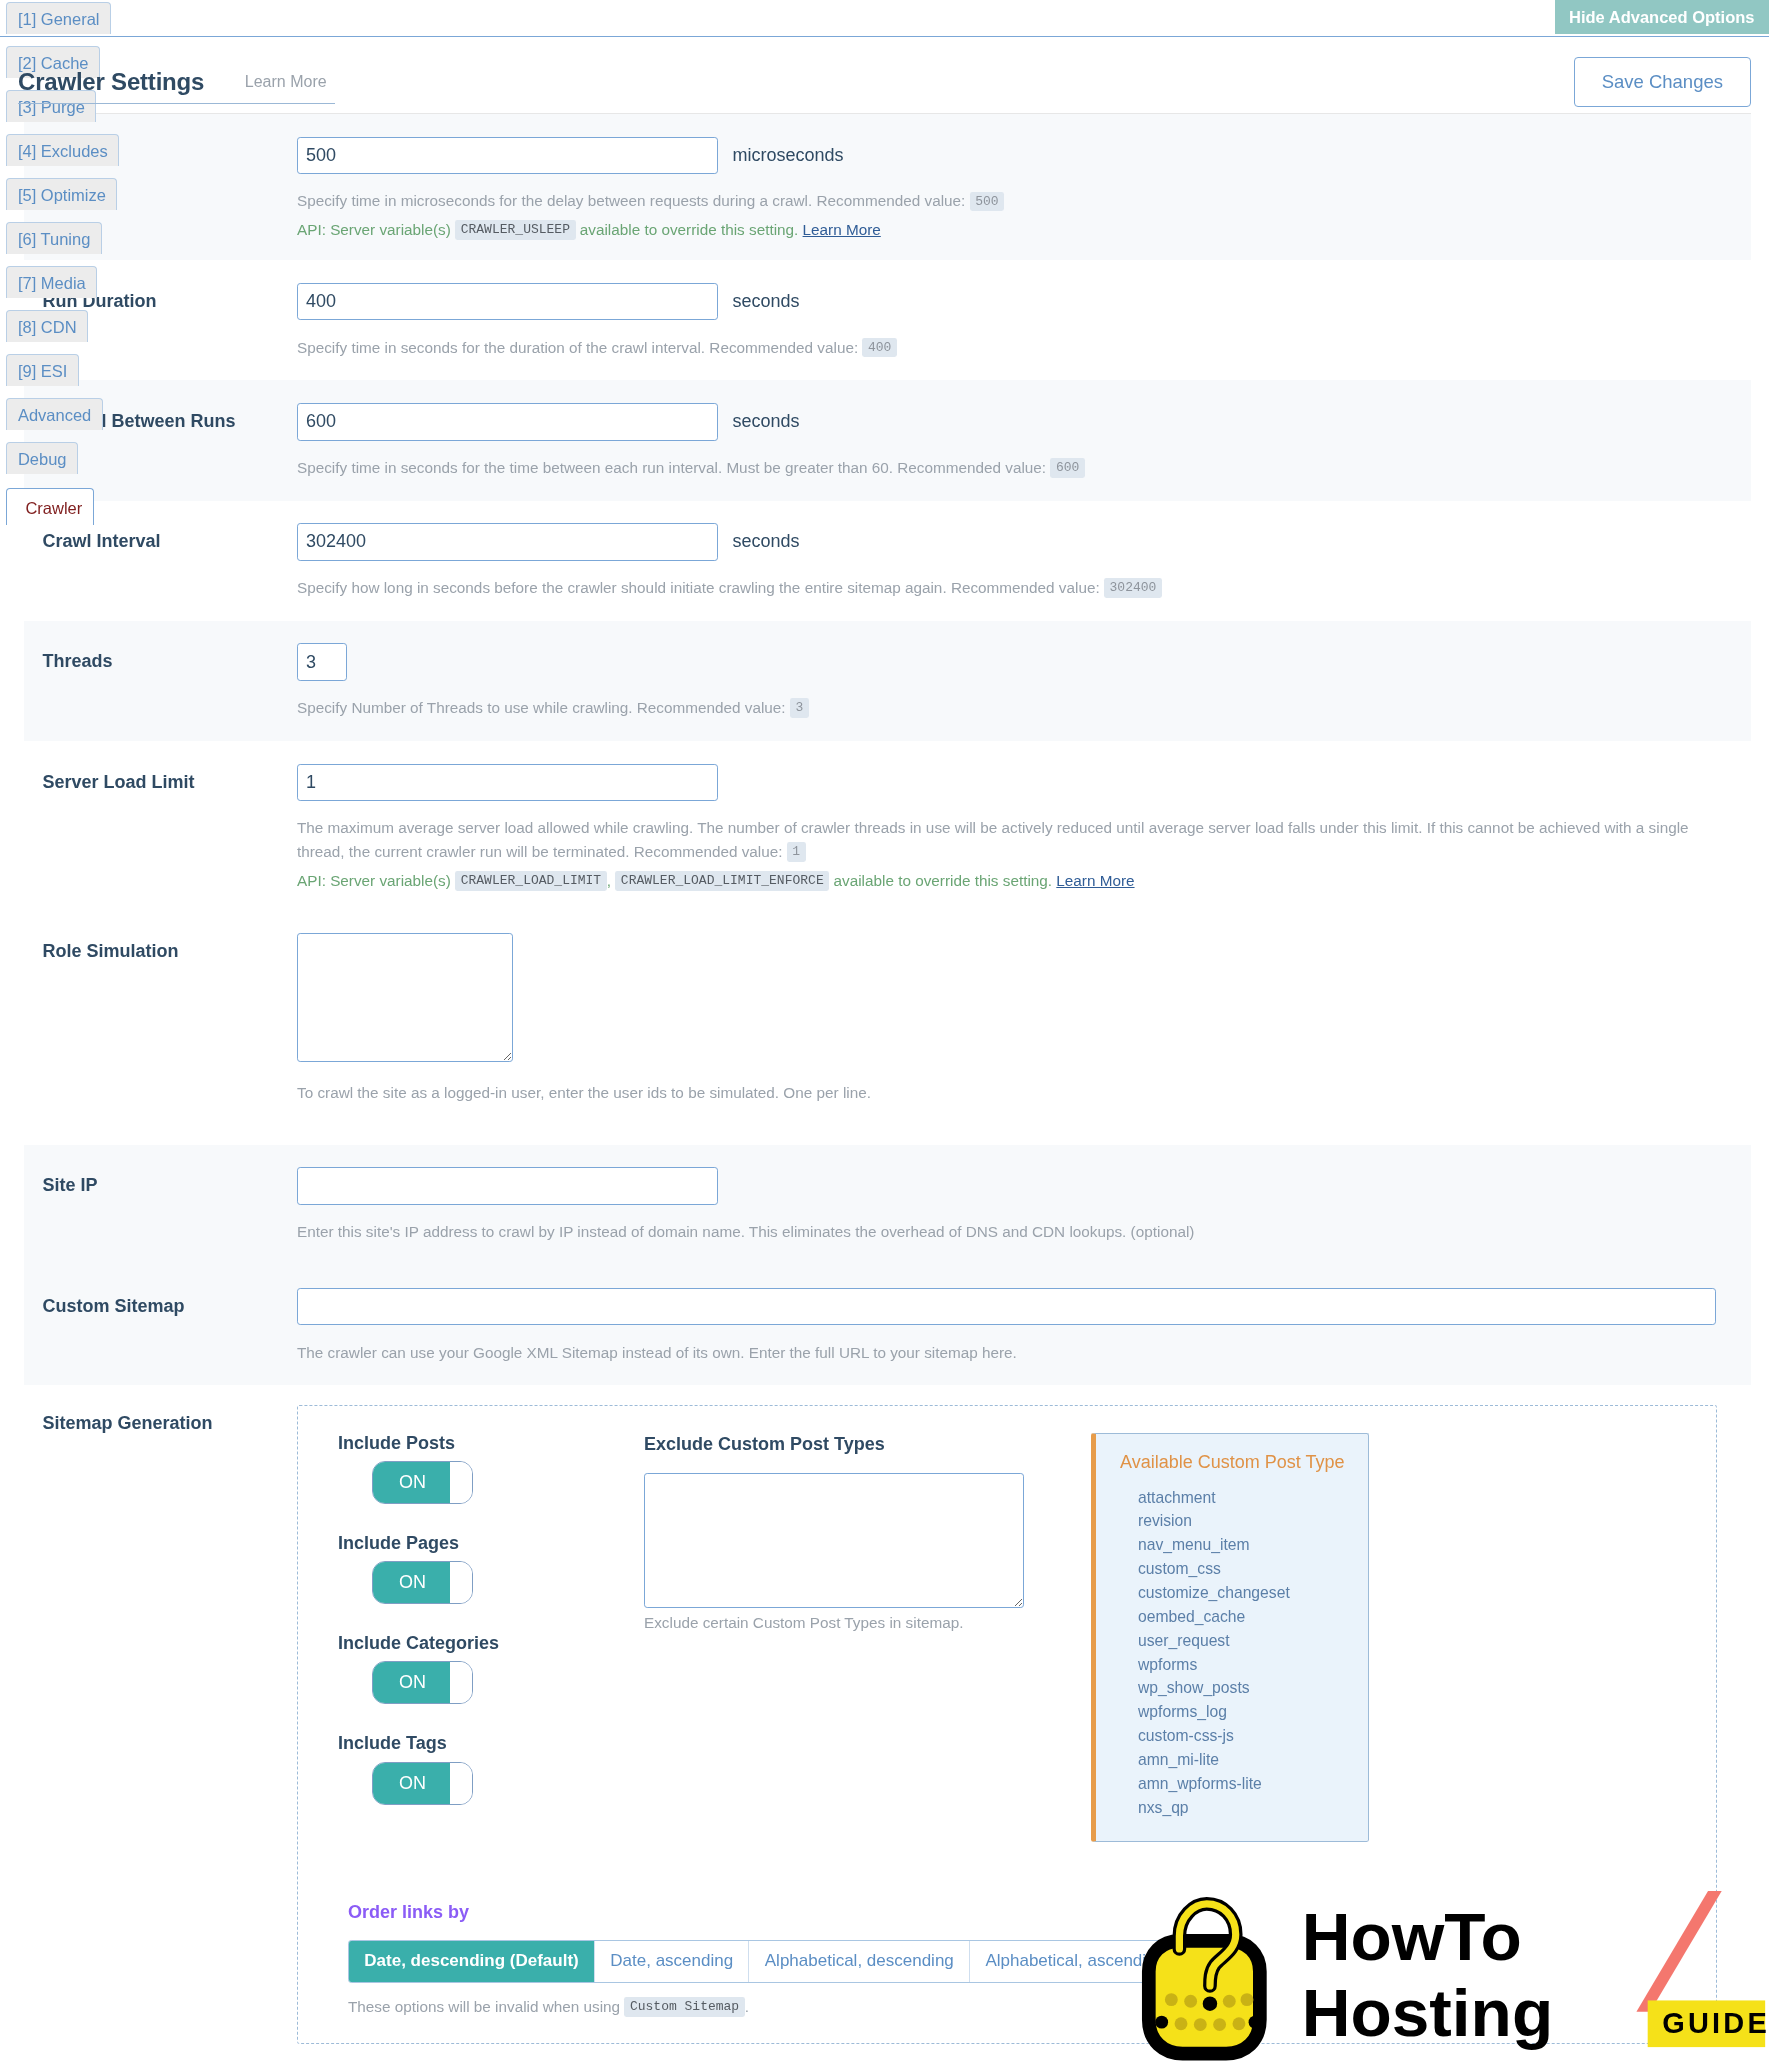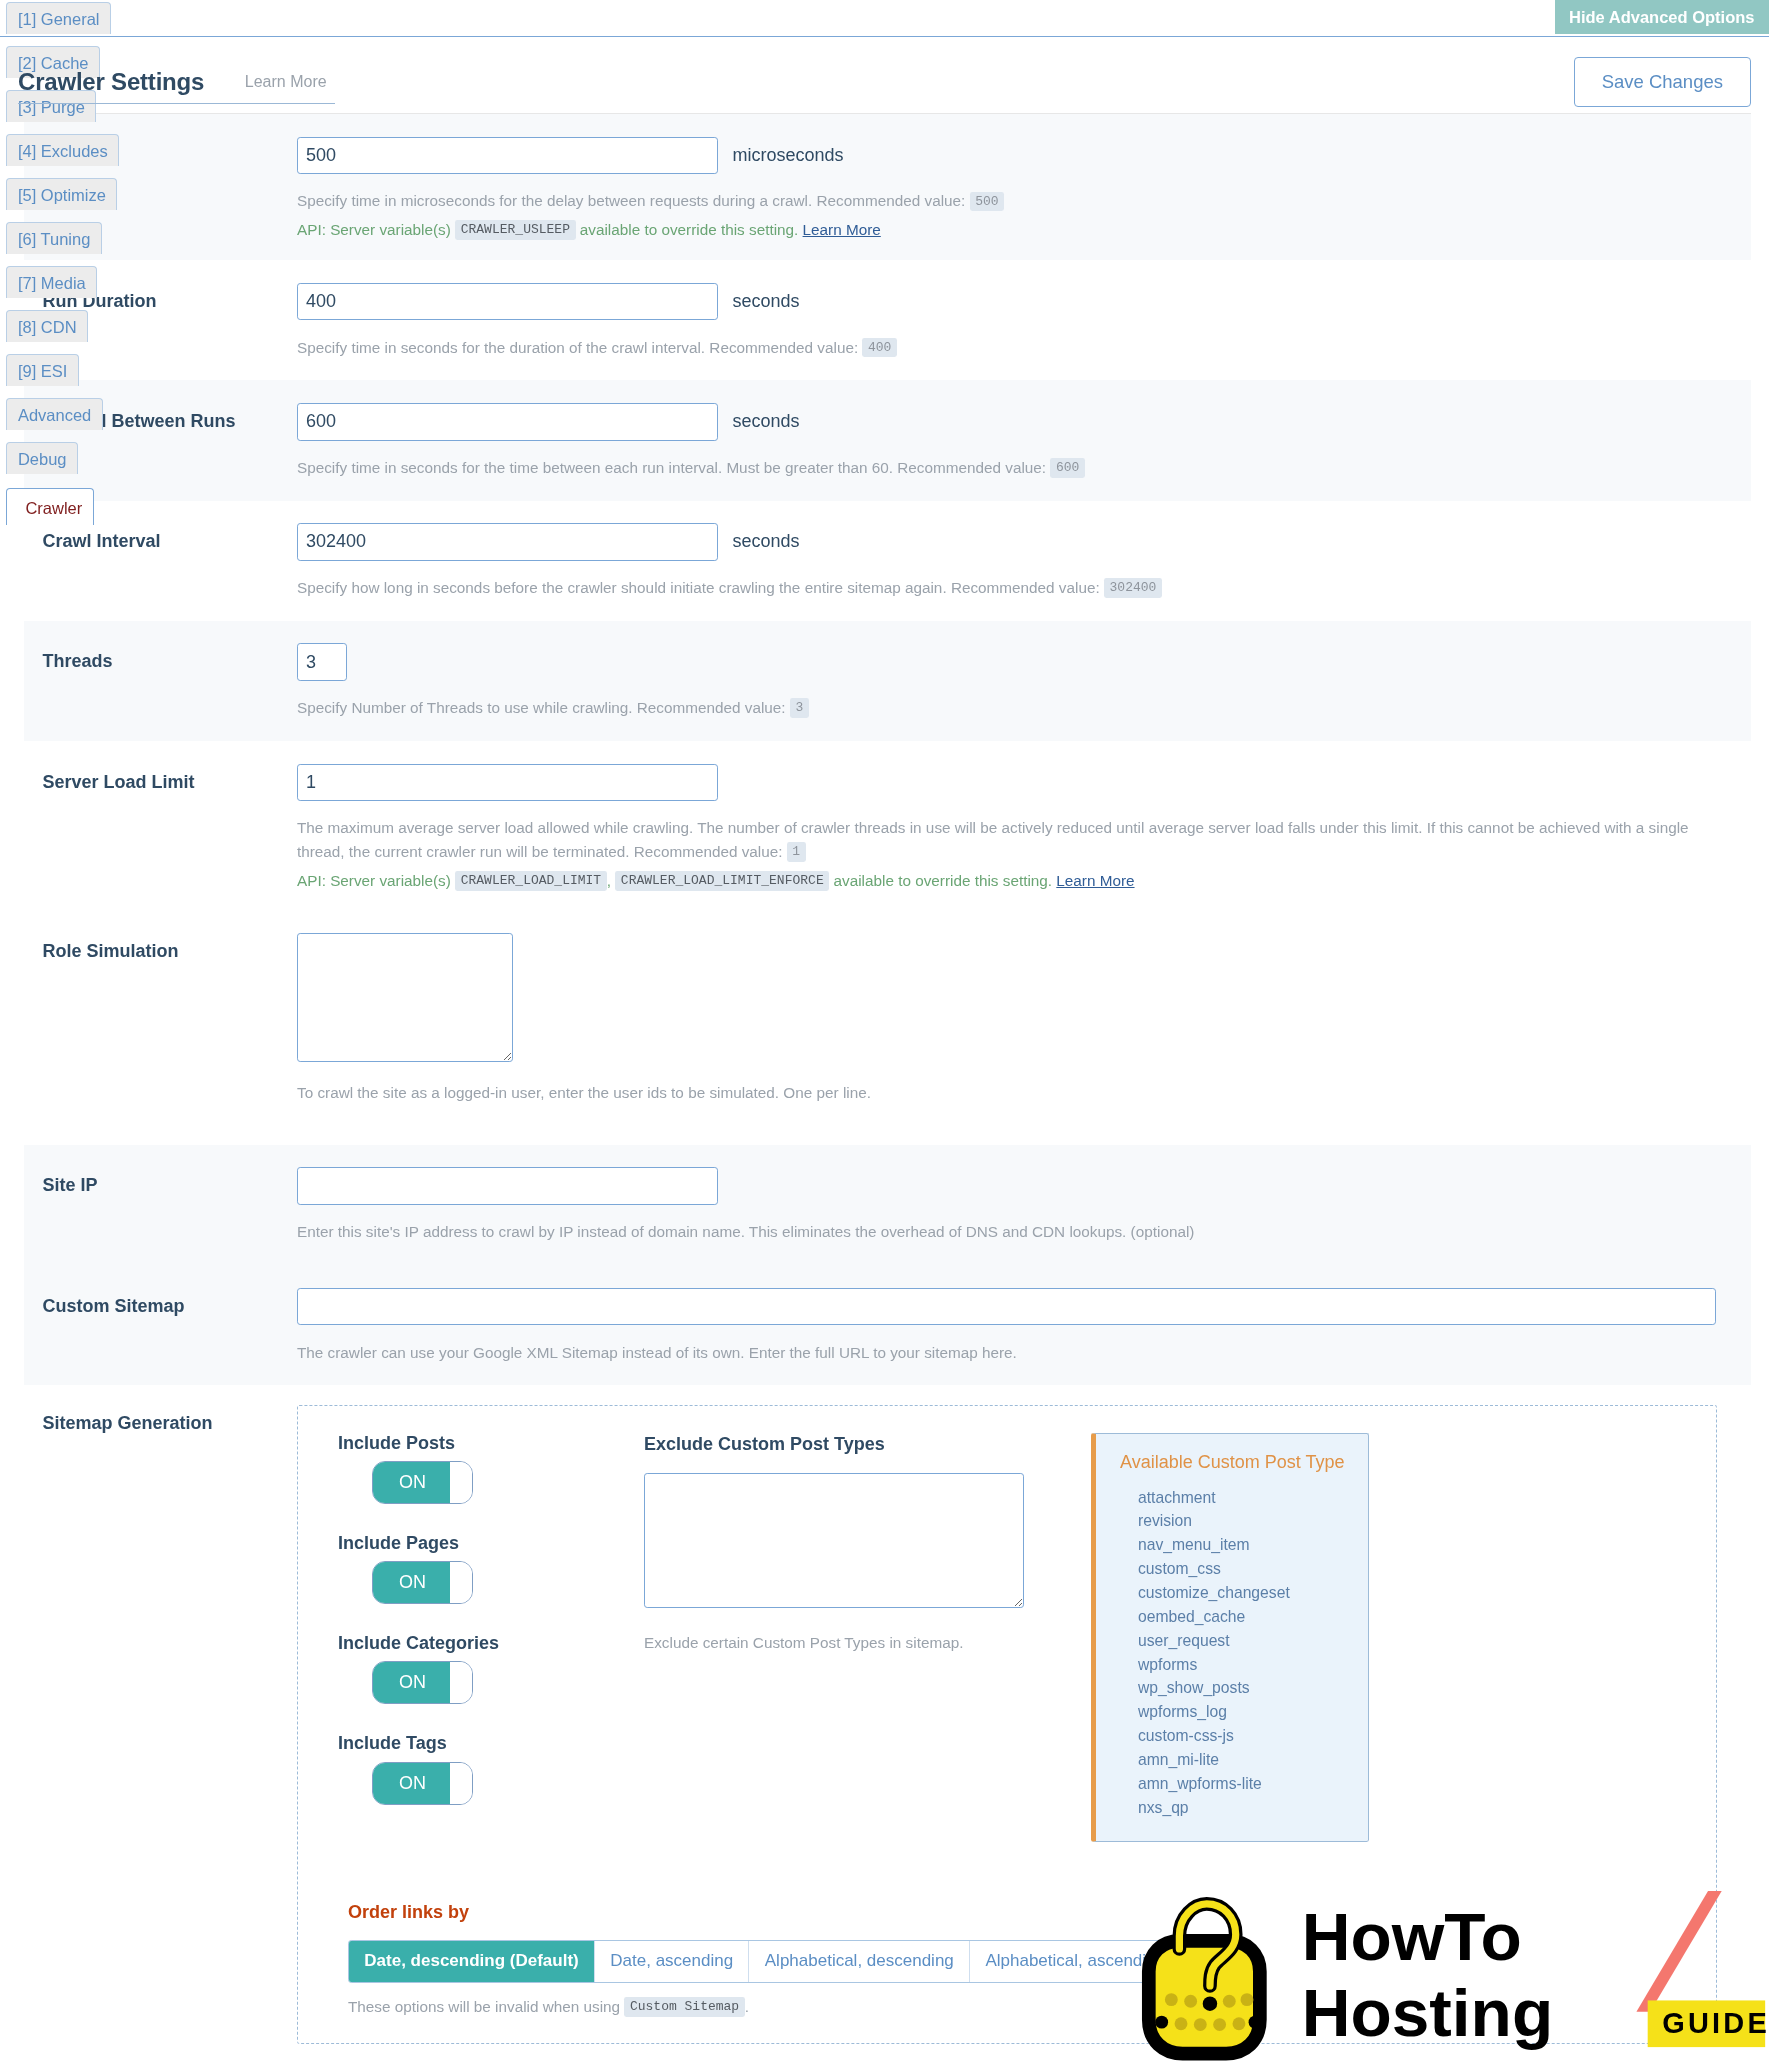--- a/index.html
+++ b/index.html
@@ -239,21 +239,21 @@
   .col-exclude { flex: 0 0 419px; padding-top: 1.6px; }
   .blk-label {
     font-size: 18px;
     font-weight: bold;
     color: #2f4a63;
     margin-bottom: 18px;
   }
   .small-desc {
     font-size: 15.3px;
     color: #9aa2ab;
-    margin-top: 23px;
+    margin-top: 3px;
   }
 
   .col-avail { flex: 0 0 278px; margin-left: 28px; }
   .avail-box {
     background: #eaf3fb;
     border: 0.8px solid #9dbbd8;
     border-left: 5.6px solid #e79c4a;
     border-radius: 2.4px;
     padding: 18px 18px 21px 24px;
     min-height: 367px;
@@ -267,21 +267,21 @@
   .avail-list div {
     color: #5b7fa8;
     font-size: 15.7px;
     line-height: 1.52;
   }
 
   .order-sec { margin-top: 60px; padding-left: 26px; }
   .order-label {
     font-size: 18px;
     font-weight: bold;
-    color: #c2410c;
+    color: #8b5cf6;
     margin-bottom: 17px;
   }
   .btn-group {
     display: inline-flex;
     border: 0.8px solid #a9c6e2;
     border-radius: 3.2px;
     overflow: hidden;
   }
   .btn-group .opt {
     padding: 10.5px 15.3px;

